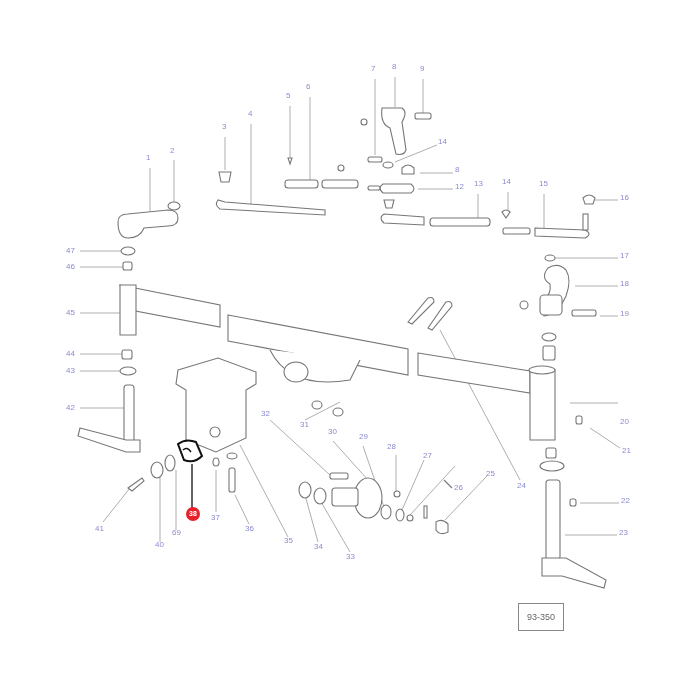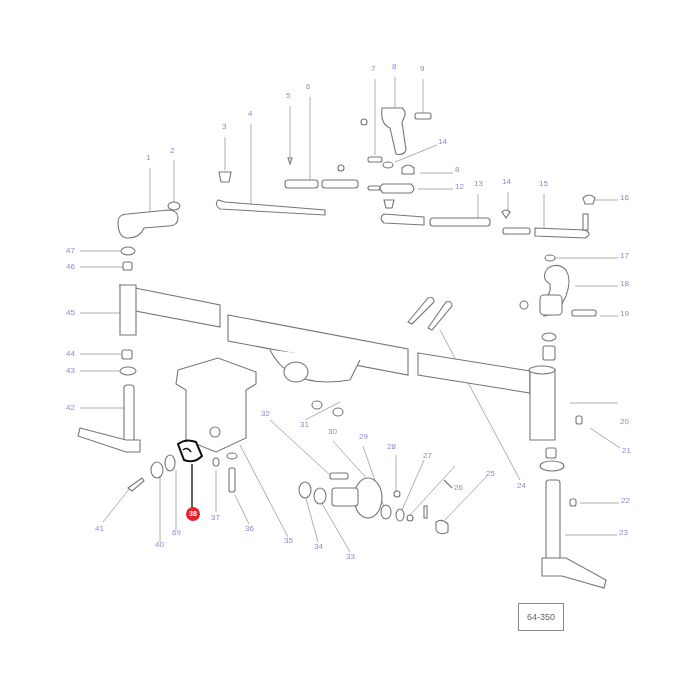--- a/index.html
+++ b/index.html
@@ -229,14 +229,14 @@
   <span class="lbl" style="left:172px;top:529px">69</span>
   <span class="lbl" style="left:155px;top:541px">40</span>
   <span class="lbl" style="left:95px;top:525px">41</span>
   <span class="lbl" style="left:66px;top:404px">42</span>
   <span class="lbl" style="left:66px;top:367px">43</span>
   <span class="lbl" style="left:66px;top:350px">44</span>
   <span class="lbl" style="left:66px;top:309px">45</span>
   <span class="lbl" style="left:66px;top:263px">46</span>
   <span class="lbl" style="left:66px;top:247px">47</span>
 
-  <div class="ref-box">64-350</div>
+  <div class="ref-box">93-350</div>
 </div>
 
 </body></html>

